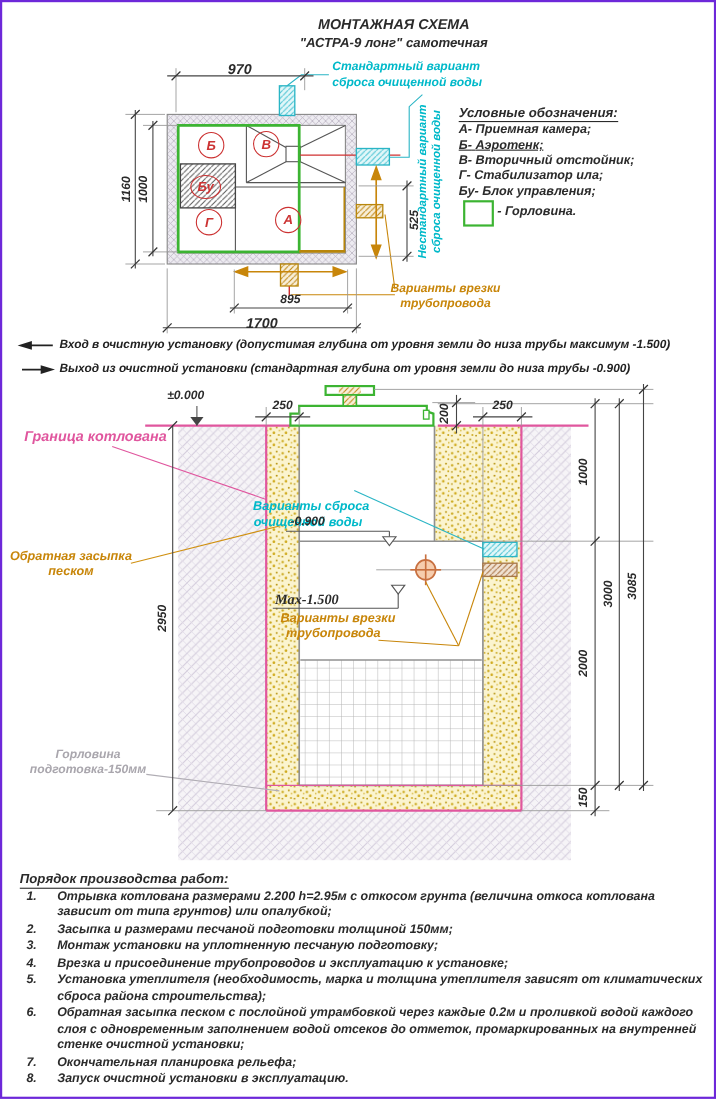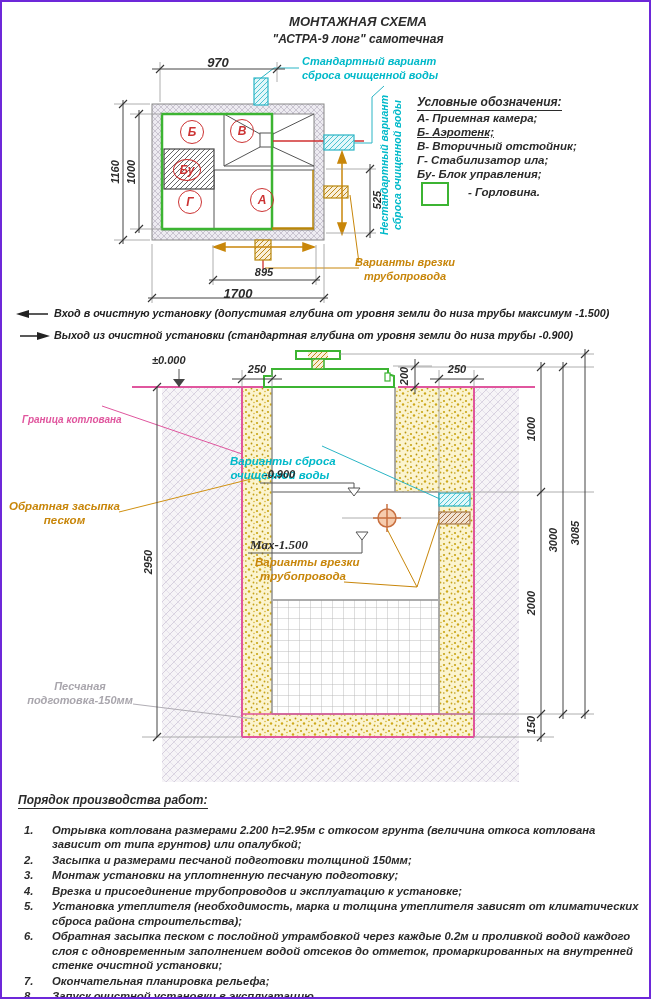--- a/index.html
+++ b/index.html
@@ -19,21 +19,21 @@
   .title{position:absolute;left:196px;top:12px;width:320px;text-align:center;
          font:italic bold 13px "Liberation Sans",sans-serif;color:#2b2b2b;}
   .title .t2{font-size:12px;margin-top:3px;}
   .circ{position:absolute;width:22px;height:22px;border:1.4px solid #cc3333;
         border-radius:50%;color:#cc3333;font:italic bold 12px "Liberation Sans",sans-serif;
         display:flex;align-items:center;justify-content:center;background:rgba(255,255,255,.0);}
   .legend-item{position:absolute;left:415px;font:italic bold 11.5px "Liberation Sans",sans-serif;color:#2b2b2b;white-space:nowrap;}
   .neck-icon{position:absolute;left:419px;top:180px;width:24px;height:20px;border:2.5px solid #3cb432;}
   .io{position:absolute;left:52px;width:592px;font:italic bold 10.8px "Liberation Sans",sans-serif;color:#222;white-space:nowrap;}
   .proc{position:absolute;left:16px;top:788px;width:624px;color:#2b2b2b;}
-  .proc .ptitle{font:italic bold 12px "Liberation Sans",sans-serif;border-bottom:1.5px solid #2b2b2b;display:inline-block;padding-bottom:1px;margin-bottom:14px;}
+  .proc .ptitle{font:italic bold 12px "Liberation Sans",sans-serif;border-bottom:1.5px solid #2b2b2b;display:inline-block;padding-bottom:1px;margin-bottom:0;}
   .prow{display:flex;font:italic bold 11.3px "Liberation Sans",sans-serif;line-height:1.28;margin-bottom:1px;}
   .pnum{width:34px;flex:none;padding-left:6px;box-sizing:border-box;}
   .ptxt{flex:1;}
   .u{border-bottom:1.5px solid #2b2b2b;display:inline-block;padding-bottom:1px;}
 </style>
 </head>
 <body>
 
 <div class="page">
 
@@ -322,48 +322,48 @@
     <div>сброса очищенной воды</div>
   </div>
 
   <div class="legend-item" style="top:93px;font-size:12px;"><span class="u">Условные обозначения:</span></div>
   <div class="legend-item" style="top:110px;"><span>А-</span> <span>Приемная камера;</span></div>
   <div class="legend-item" style="top:124px;text-decoration:underline;"><span>Б-</span> <span>Аэротенк;</span></div>
   <div class="legend-item" style="top:138px;"><span>В-</span> <span>Вторичный отстойник;</span></div>
   <div class="legend-item" style="top:152px;"><span>Г-</span> <span>Стабилизатор ила;</span></div>
   <div class="legend-item" style="top:166px;"><span>Бу-</span> <span>Блок управления;</span></div>
   <div class="neck-icon"></div>
-  <div class="legend-item" style="left:466px;top:184px;">- Горловина.</div>
+  <div class="legend-item" style="left:450px;top:184px;">- Горловина.</div>
 
   <div class="lbl orange center" style="left:353px;top:254px;width:100px;">
     <div>Варианты врезки</div>
     <div>трубопровода</div>
   </div>
 
   <div class="io" style="top:305px;">Вход в очистную установку (допустимая глубина от уровня земли до низа трубы максимум -1.500)</div>
   <div class="io" style="top:327px;">Выход из очистной установки (стандартная глубина от уровня земли до низа трубы -0.900)</div>
 
   <div class="lbl" style="left:150px;top:352px;">±0.000</div>
   <div class="lbl center" style="left:233px;top:361px;width:44px;">250</div>
   <div class="lbl center" style="left:433px;top:361px;width:44px;">250</div>
   <div class="lbl rot" style="left:378px;top:367px;">200</div>
   <div class="lbl rot" style="left:122px;top:553px;">2950</div>
   <div class="lbl rot" style="left:505px;top:420px;">1000</div>
   <div class="lbl rot" style="left:505px;top:594px;">2000</div>
   <div class="lbl rot" style="left:505px;top:716px;">150</div>
   <div class="lbl rot" style="left:527px;top:531px;">3000</div>
   <div class="lbl rot" style="left:549px;top:524px;">3085</div>
 
-  <div class="lbl magenta" style="left:20px;top:412px;font-size:10px;text-align:right;">Граница котлована</div>
+  <div class="lbl magenta" style="left:20px;top:387px;font-size:13px;text-align:right;">Граница котлована</div>
   <div class="lbl orange center" style="left:5px;top:497px;width:115px;font-size:11.5px;">
     <div>Обратная засыпка</div>
     <div>песком</div>
   </div>
   <div class="lbl grayt center" style="left:22px;top:678px;width:112px;font-weight:bold;">
-    <div>Песчаная</div>
+    <div>Горловина</div>
     <div>подготовка-150мм</div>
   </div>
   <div class="lbl cyan center" style="left:228px;top:416px;width:100px;font-size:11.5px;margin-top:36px;">
     <div>Варианты сброса</div>
     <div>очищенной воды</div>
   </div>
   <div class="lbl" style="left:262px;top:466px;">-0.900</div>
   <div class="lbl big" style="left:248px;top:535px;font-family:Liberation Serif, serif;">Мах-1.500</div>
   <div class="lbl orange center" style="left:253px;top:553px;width:96px;font-size:11.5px;">
     <div>Варианты врезки</div>

